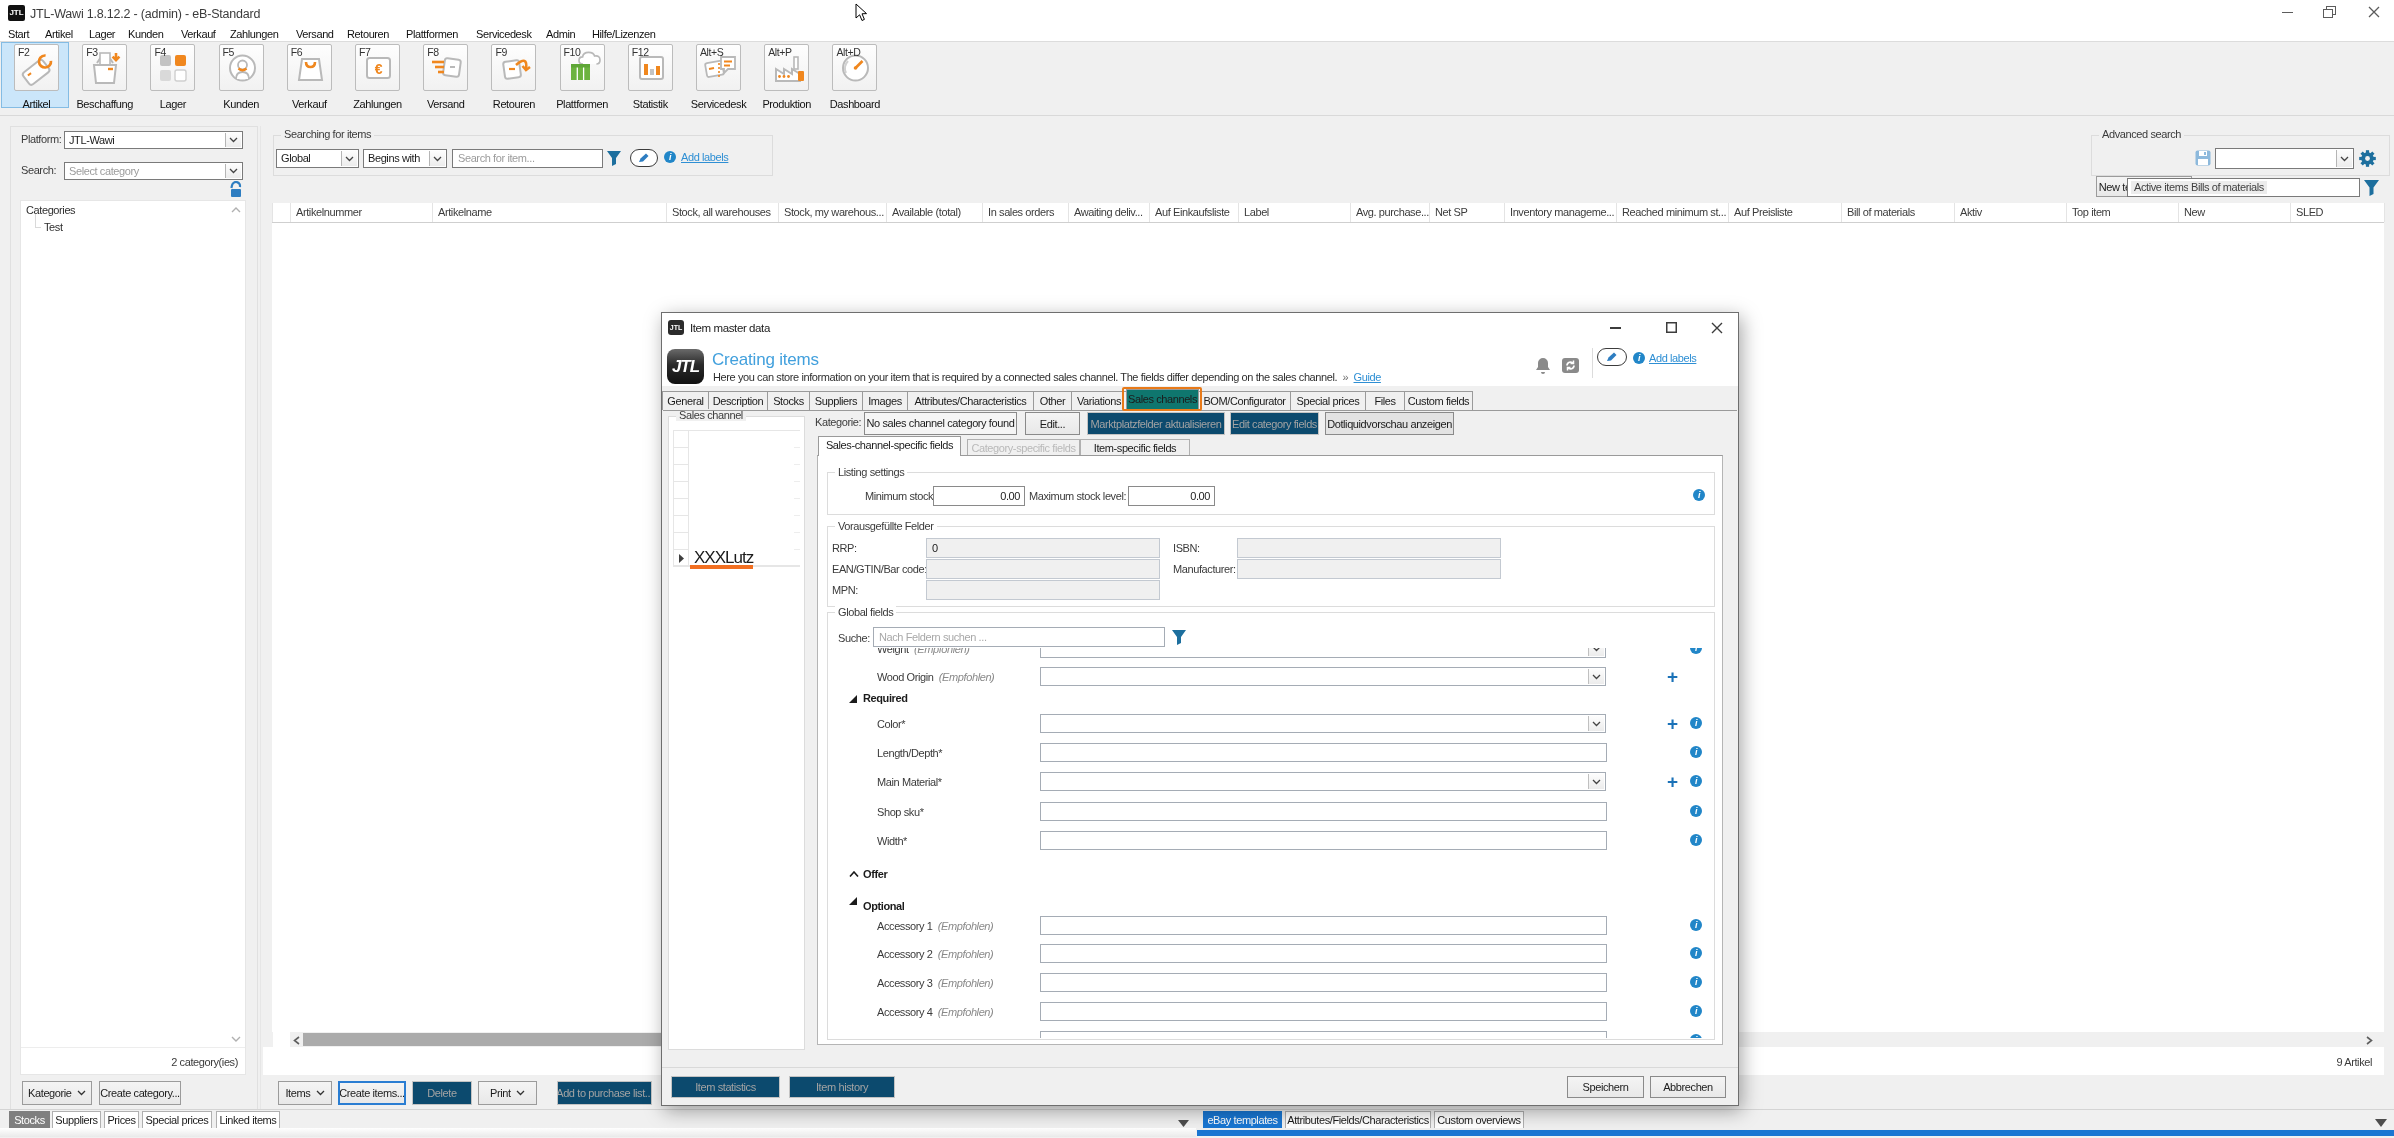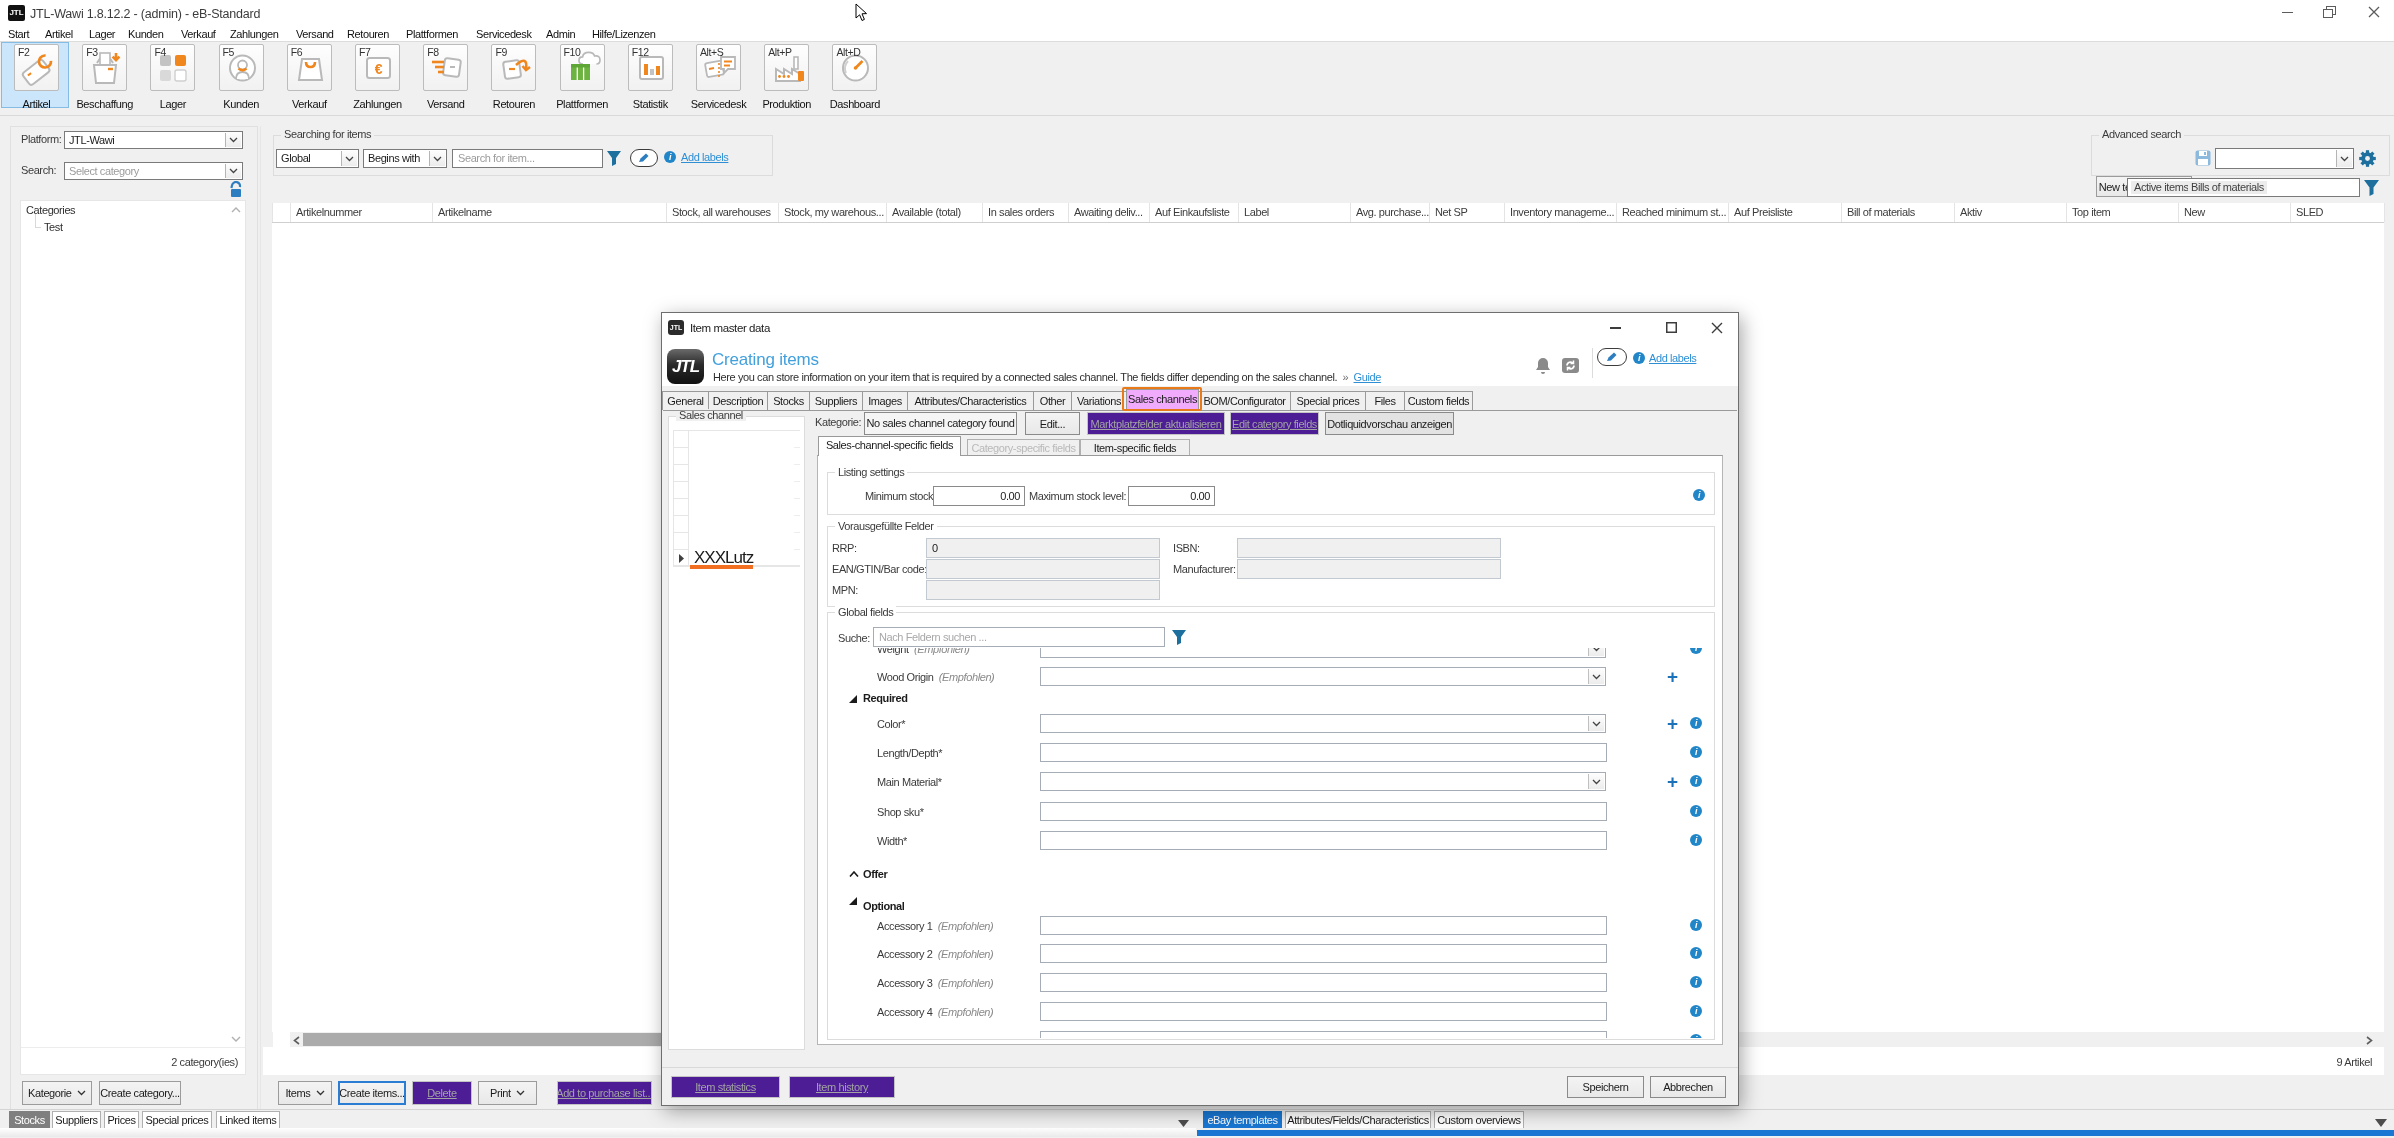--- a/index.html
+++ b/index.html
@@ -2,21 +2,21 @@
 <html><head><meta charset="utf-8"><title>JTL-Wawi</title><style>
 *{margin:0;padding:0;box-sizing:border-box;}
 html,body{width:2394px;height:1138px;overflow:hidden;}
 body{font-family:"Liberation Sans",sans-serif;font-size:11px;letter-spacing:-0.4px;color:#1b1b1b;background:#f0f0f0;position:relative;}
 .a{position:absolute;}
 .tr{text-align:right;}
 .link{color:#2e8fd4;text-decoration:underline;}
 .b{font-weight:bold;}
 .it{font-style:italic;}
 .btn{position:absolute;background:linear-gradient(#f4f4f4,#e8e8e8);border:1px solid #9b9b9b;display:flex;align-items:center;justify-content:center;white-space:nowrap;overflow:hidden;}
-.btn.dis{background:#4c1d95;border-color:#c3c3c3;color:#a3a3a3;text-decoration:underline;}
+.btn.dis{background:#0c4a6e;border-color:#c3c3c3;color:#a3a3a3;}
 .inp{position:absolute;background:#fff;border:1px solid #a5acb5;overflow:hidden;white-space:nowrap;}
 .inpd{position:absolute;background:#f0f0f0;border:1px solid #c3c9d1;overflow:hidden;white-space:nowrap;}
 .combo{position:absolute;background:#fff;border:1px solid #7a7a7a;overflow:hidden;}
 .carrow{position:absolute;right:1px;top:1px;bottom:1px;width:16px;background:linear-gradient(#fdfdfd,#ececec);border-left:1px solid #b5b5b5;display:flex;align-items:center;justify-content:center;}
 .gbox{position:absolute;border:1px solid #dcdcdc;}
 .glab{position:absolute;background:#f0f0f0;padding:0 3px;white-space:nowrap;color:#3b3b3b;}
 .glabw{position:absolute;background:#fff;padding:0 3px;white-space:nowrap;color:#3b3b3b;}
 .hdrcell{position:absolute;top:203px;height:19px;line-height:19px;overflow:hidden;white-space:nowrap;color:#3c3c3c;border-left:1px solid #e4e4e4;padding-left:5px;}
 .vsep{position:absolute;width:1px;background:#d9d9d9;}
 .hsep{position:absolute;height:1px;background:#d9d9d9;}
@@ -358,21 +358,21 @@
 <div class="a link" style="left:1649px;top:352px;">Add labels</div>
 <div class="a" style="left:662px;top:386px;width:1076px;height:25px;background:#f0f0f0;"></div>
 <div class="dtab" style="left:662px;width:47px;">General</div>
 <div class="dtab" style="left:708px;width:60px;">Description</div>
 <div class="dtab" style="left:767px;width:43px;">Stocks</div>
 <div class="dtab" style="left:809px;width:54px;">Suppliers</div>
 <div class="dtab" style="left:862px;width:46px;">Images</div>
 <div class="dtab" style="left:907px;width:127px;">Attributes/Characteristics</div>
 <div class="dtab" style="left:1033px;width:39px;">Other</div>
 <div class="dtab" style="left:1071px;width:56px;">Variations</div>
-<div class="dtab" style="left:1126px;width:73px;top:389px;height:22px;background:#f0abfc;z-index:3;">Sales channels</div>
+<div class="dtab" style="left:1126px;width:73px;top:389px;height:22px;background:#0f766e;z-index:3;">Sales channels</div>
 <div class="dtab" style="left:1198px;width:93px;">BOM/Configurator</div>
 <div class="dtab" style="left:1290px;width:76px;">Special prices</div>
 <div class="dtab" style="left:1365px;width:40px;">Files</div>
 <div class="dtab" style="left:1404px;width:69px;">Custom fields</div>
 <div class="hsep" style="left:663px;top:410px;width:1074px;background:#9a9a9a;z-index:2;"></div>
 <div class="a" style="left:1127px;top:410px;width:70px;height:1px;background:#fff;z-index:4;"></div>
 <div class="a" style="left:1122px;top:387px;width:80px;height:24px;border:2px solid #e87a19;border-radius:2px;z-index:5;"></div>
 <div class="a" style="left:668px;top:416px;width:137px;height:634px;background:#fff;border:1px solid #dcdcdc;"></div>
 <div class="glab" style="left:676px;top:409px;background:#f0f0f0;">Sales channel</div>
 <div class="a" style="left:673px;top:430px;width:127px;height:136px;border:1px solid #e6e6e6;border-right:none;"></div>

